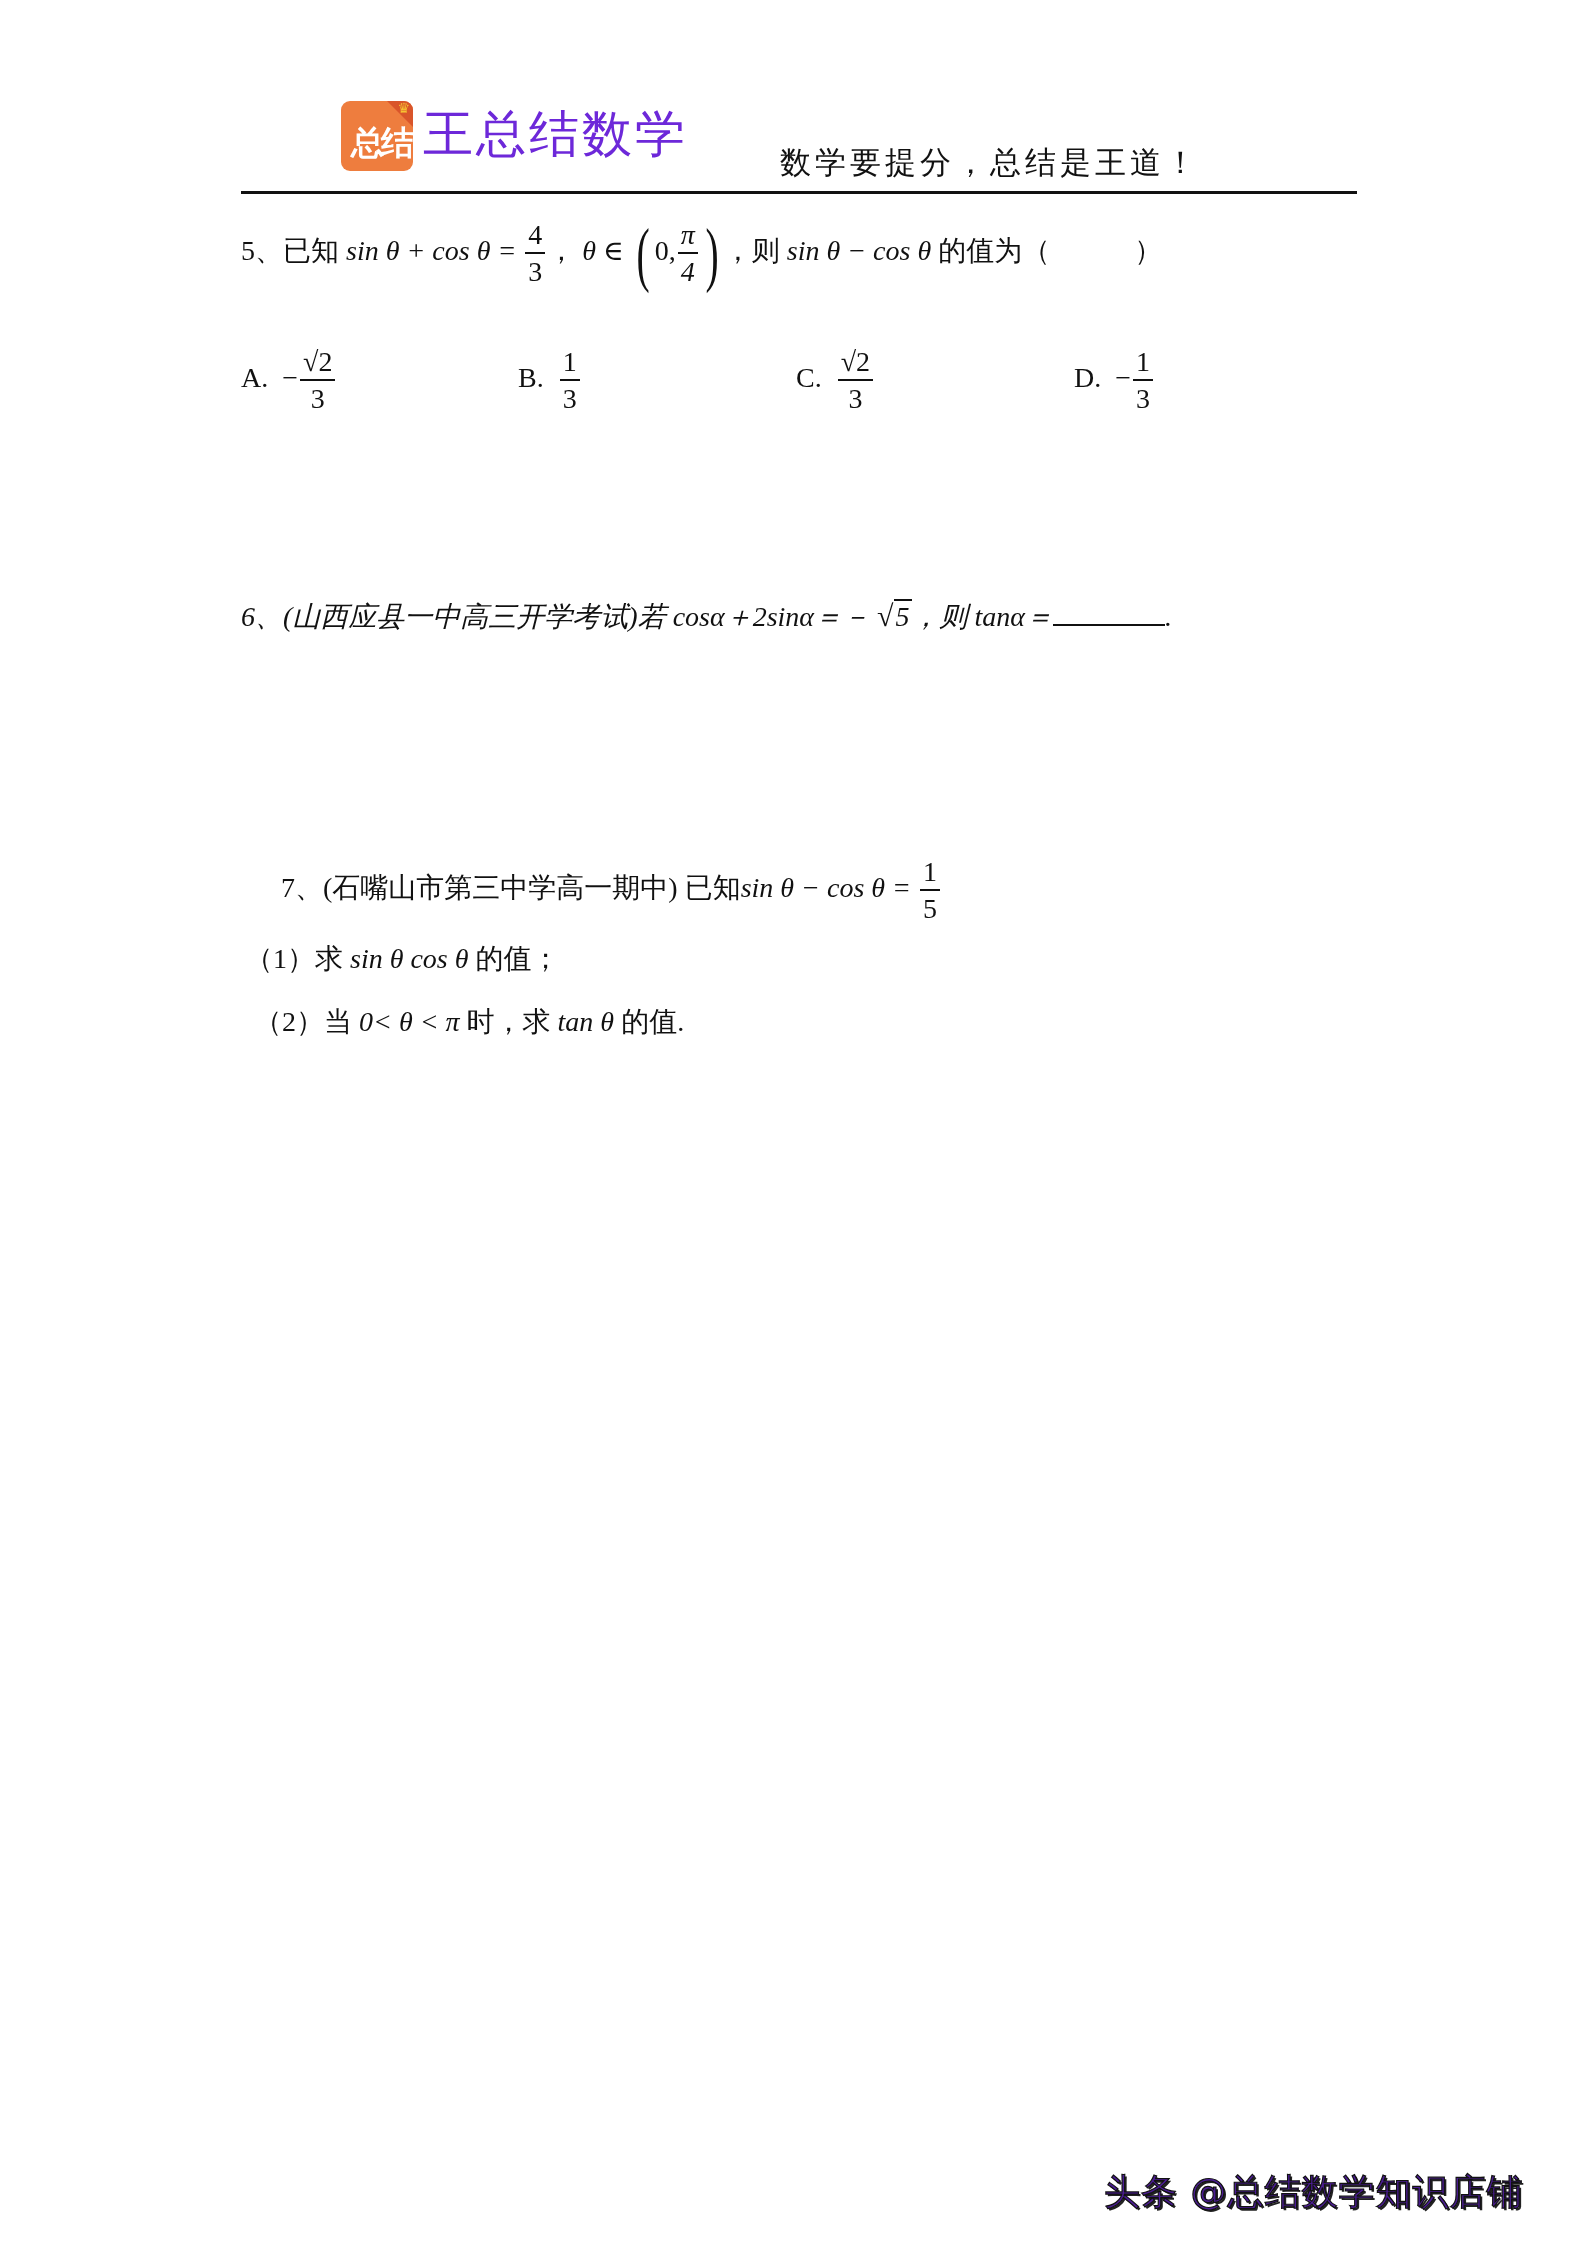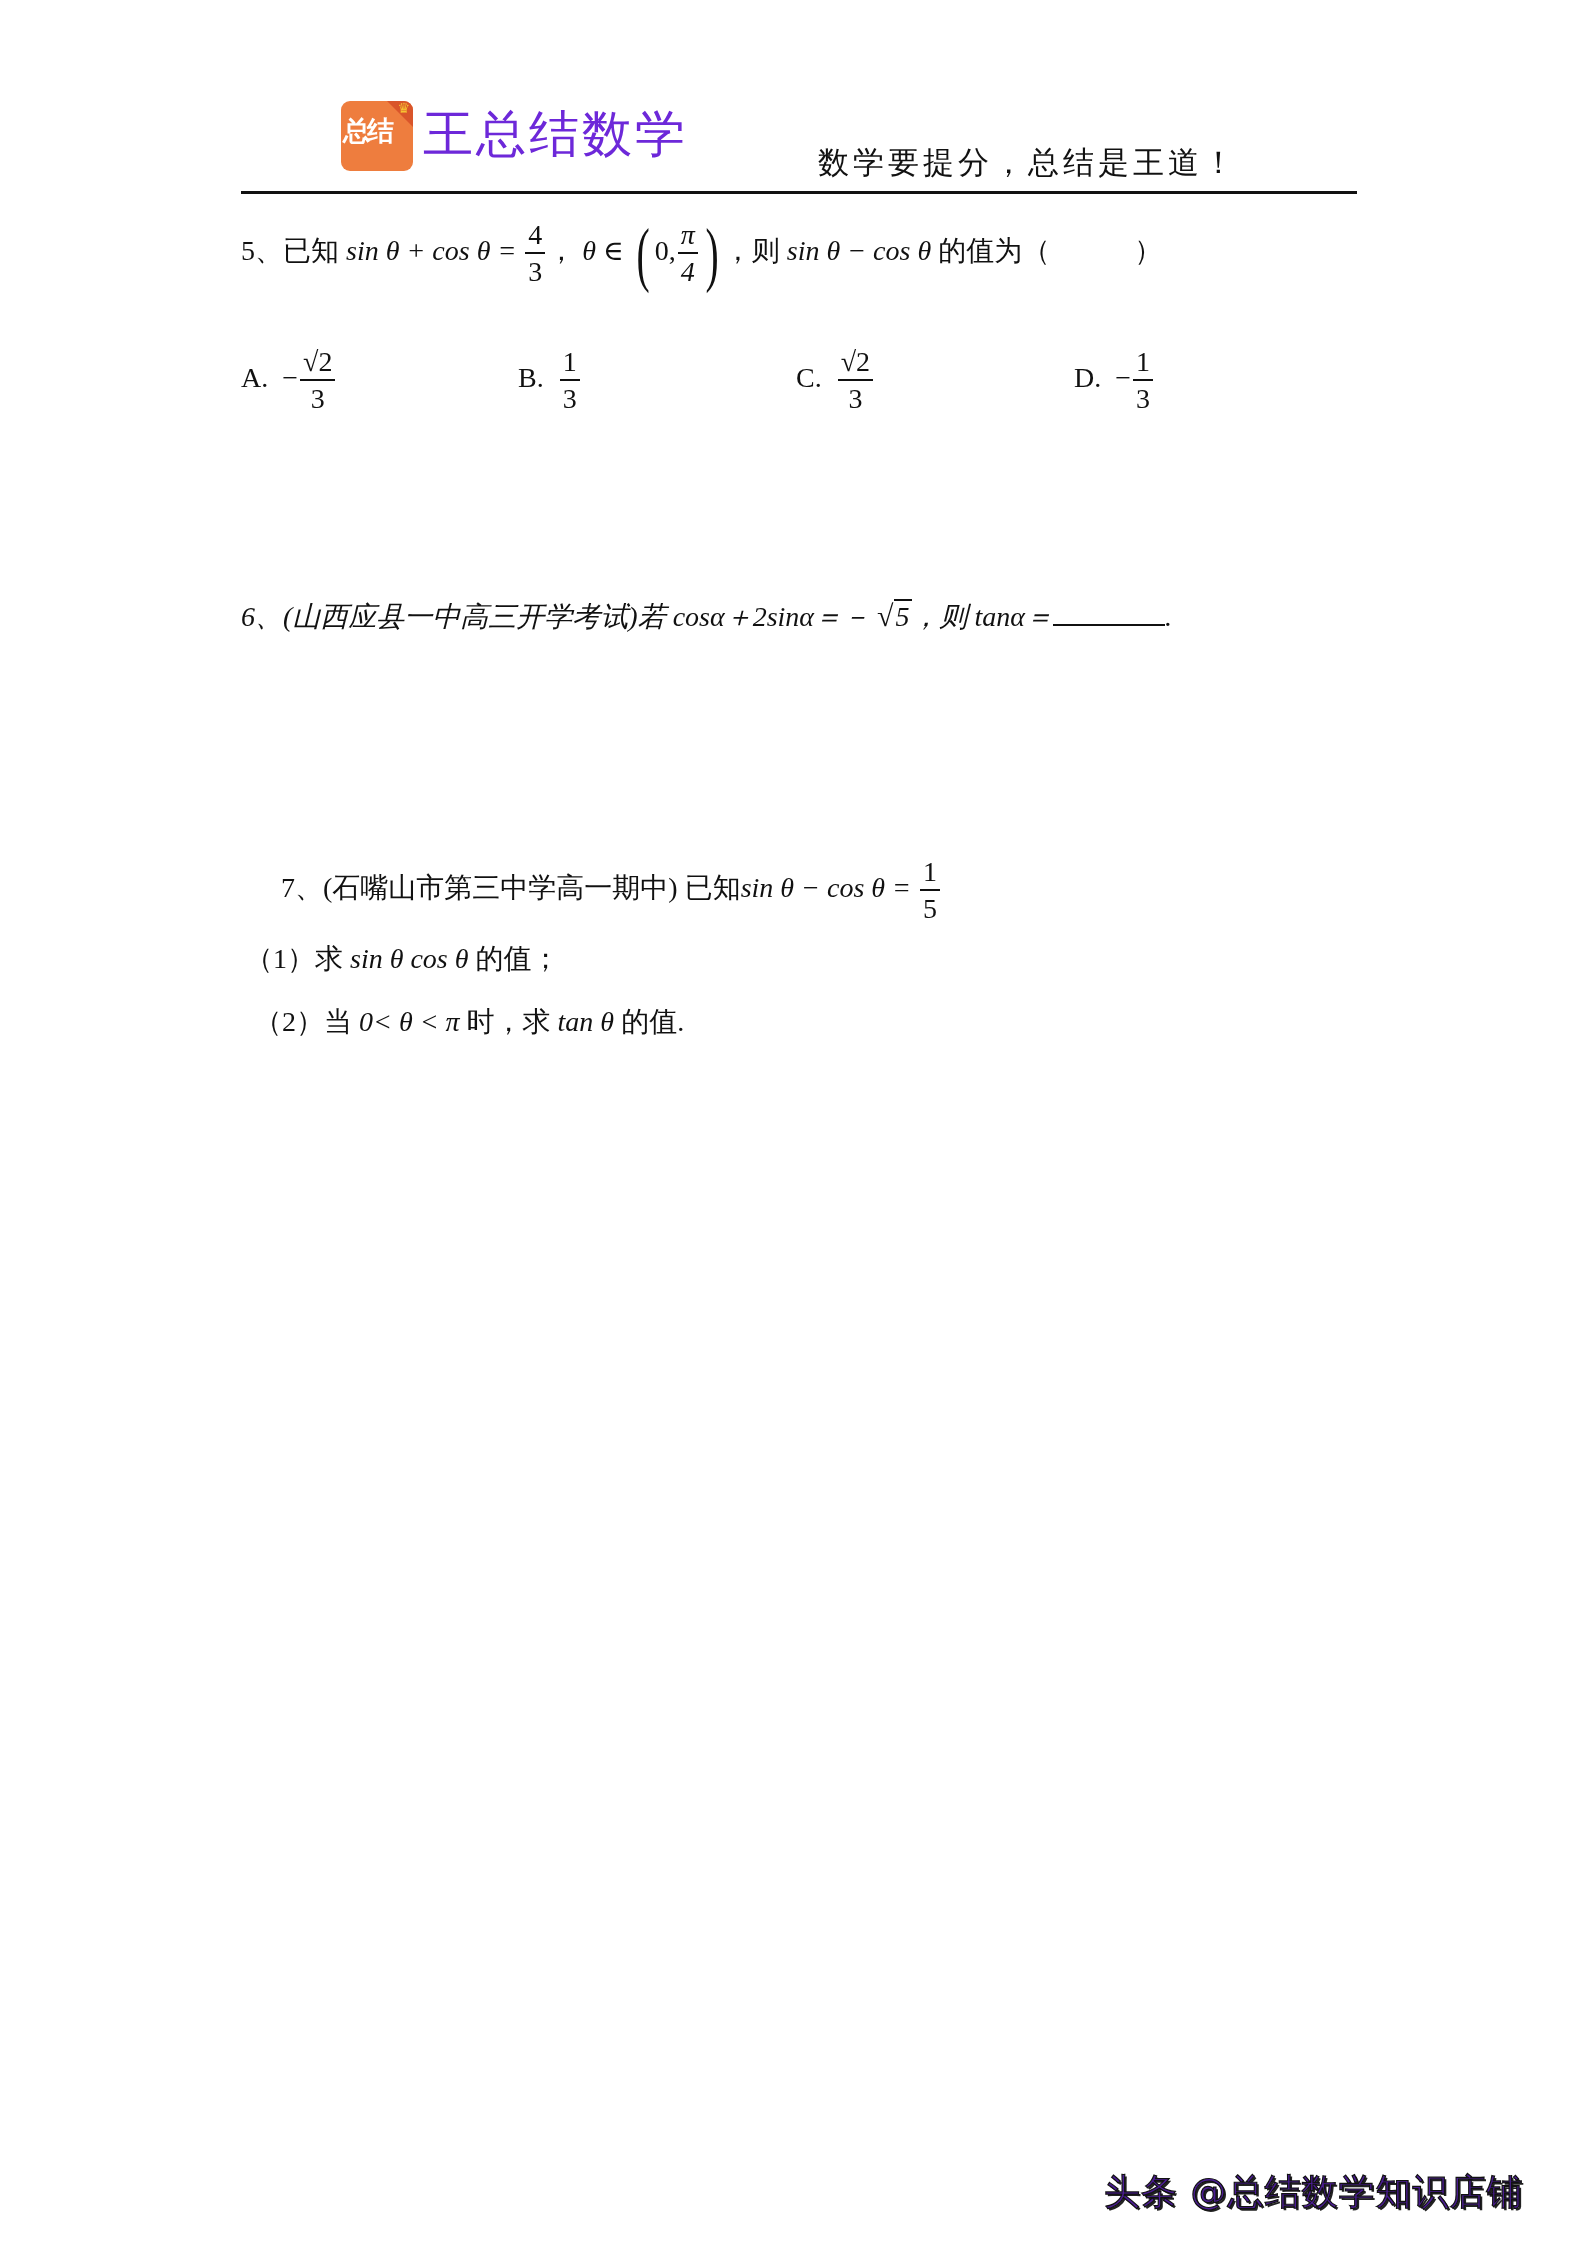--- a/index.html
+++ b/index.html
@@ -5,26 +5,26 @@
   html, body { margin:0; padding:0; background:#ffffff; }
   body { width:1587px; height:2245px; position:relative; overflow:hidden;
          font-family:"Liberation Serif","DejaVu Serif",serif; color:#111; }
   .abs { position:absolute; }
   .logo-box { left:341px; top:101px; width:72px; height:70px; background:#EE7D3E;
               border-radius:9px; overflow:hidden; }
   .logo-box .corner { position:absolute; right:0; top:0; width:0; height:0;
               border-top:26px solid #D9552A; border-left:26px solid transparent; }
   .logo-box .crown { position:absolute; right:3px; top:-1px; color:#F6C232; font-size:14px;
               font-family:"DejaVu Sans",sans-serif; }
-  .logo-box .lt { position:absolute; left:2px; top:12px; width:68px; text-align:left;
-              color:#fff; font-family:"DejaVu Sans",sans-serif; font-weight:bold; font-size:27px;
+  .logo-box .lt { position:absolute; left:2px; top:20px; width:68px; text-align:right;
+              color:#fff; font-family:"DejaVu Sans",sans-serif; font-weight:bold; font-size:33px;
               letter-spacing:-3px; }
   .brand { left:423px; top:104px; color:#6d28d9; font-family:"DejaVu Sans",sans-serif;
            font-size:50px; letter-spacing:3px; line-height:60px; }
-  .slogan { left:818px; top:142px; font-family:"DejaVu Serif",serif; font-size:31px;
+  .slogan { left:780px; top:142px; font-family:"DejaVu Serif",serif; font-size:31px;
             letter-spacing:4px; color:#111; }
   .header-rule { left:241px; top:191px; width:1116px; height:3px; background:#111; }
   .q { font-size:28px; line-height:34px; white-space:nowrap; }
   .i { font-style:italic; }
   .frac { display:inline-block; vertical-align:middle; text-align:center; margin:0 2px; }
   .frac .num { display:block; padding:0 3px; line-height:34px; }
   .frac .den { display:block; border-top:2px solid #111; padding:0 3px; line-height:36px; }
   .paren { display:inline-block; font-size:72px; line-height:72px; vertical-align:middle;
            transform:scaleX(0.55); font-weight:100; }
   .sqrt { display:inline-block; }

